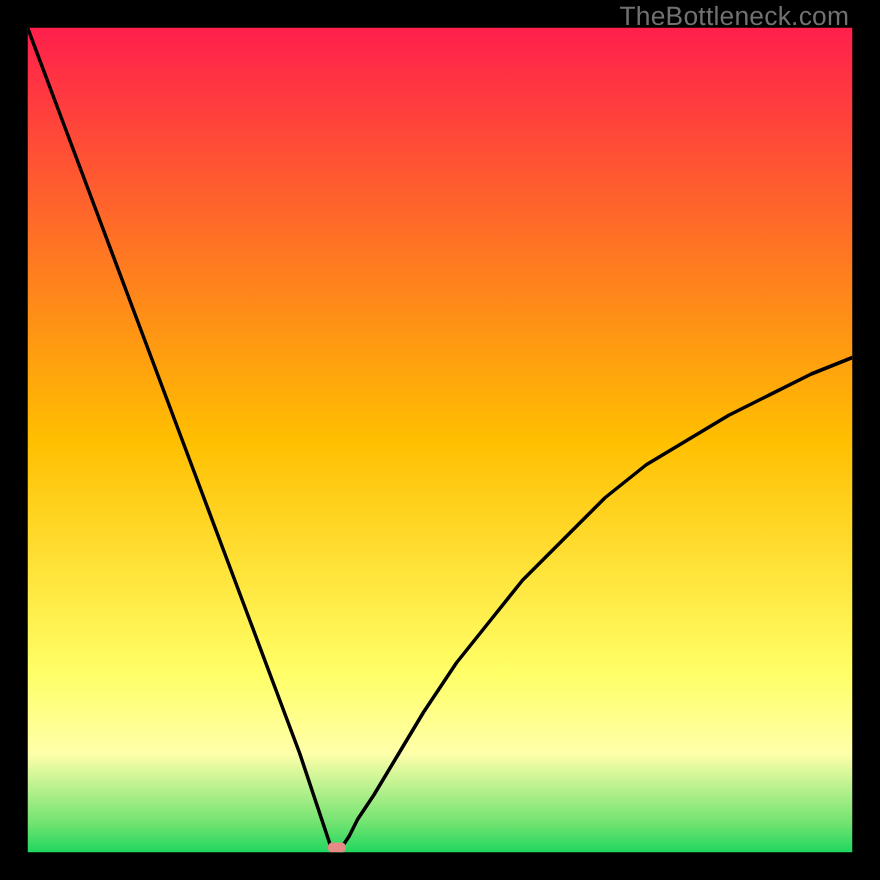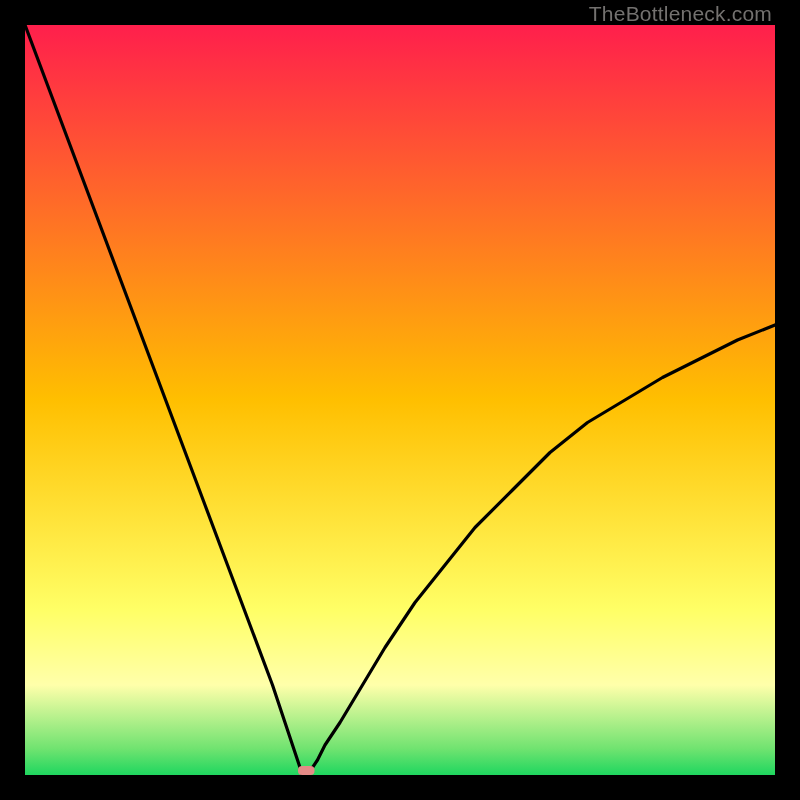--- a/index.html
+++ b/index.html
@@ -23,21 +23,21 @@
     left: 0;
     top: 0;
     width: 750px;
     height: 750px;
   }
   .watermark {
     position: absolute;
     top: 2px;
     right: 28px;
     font-family: Arial, Helvetica, sans-serif;
-    font-size: 21px;
+    font-size: 24px;
     color: #73716f;
     letter-spacing: 0.2px;
   }
   svg { display: block; }
 </style>
 </head>
 <body>
 
 <div class="frame">
   <svg class="plot" viewBox="0 0 750 750" preserveAspectRatio="none">

